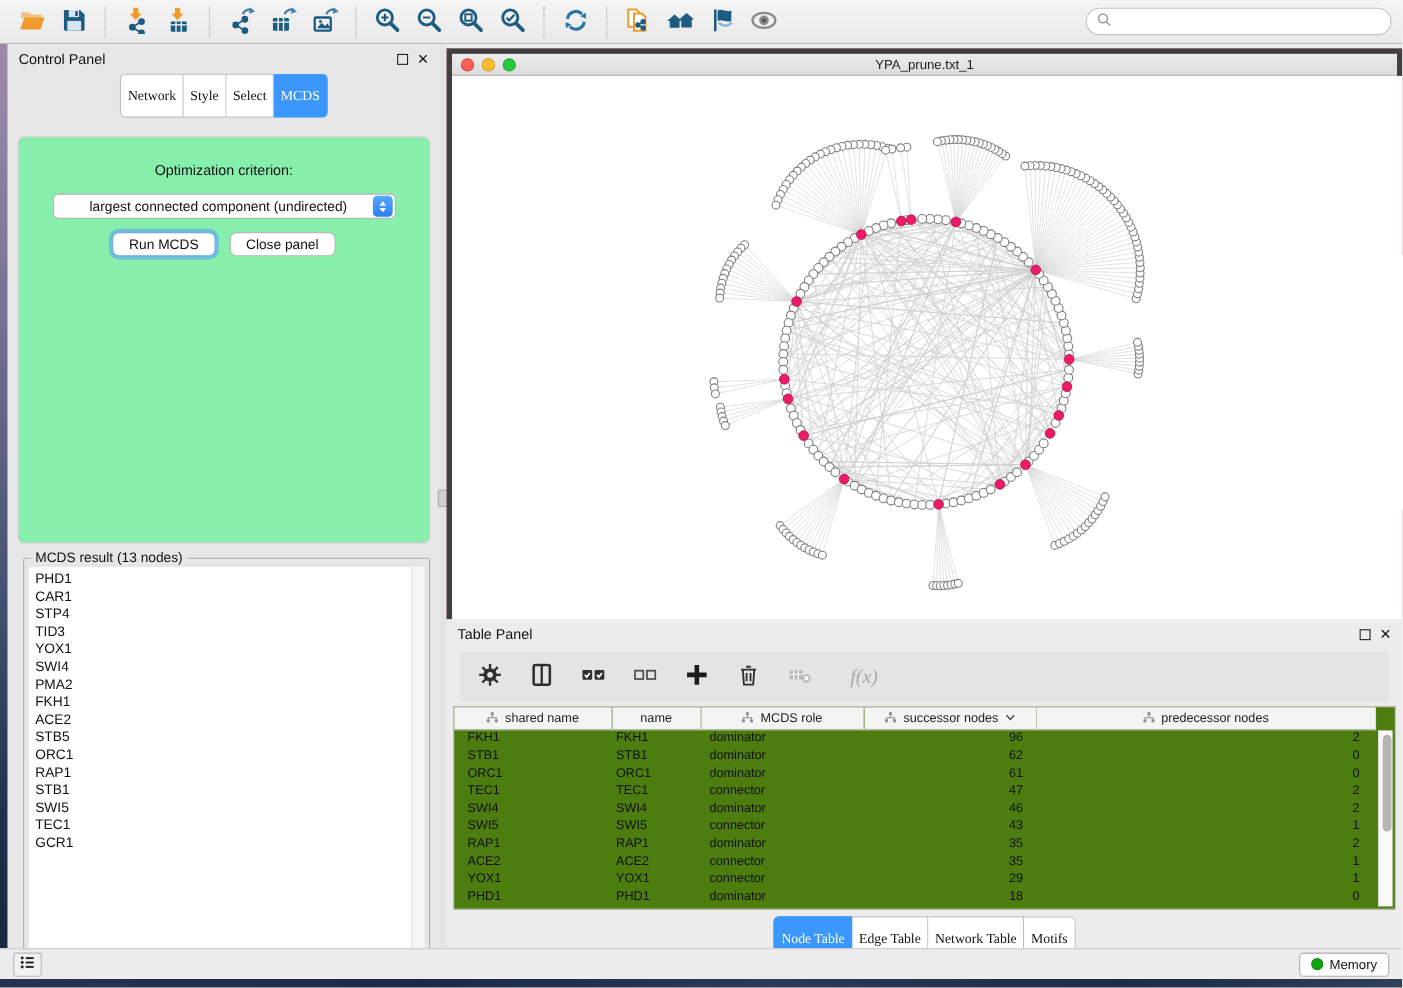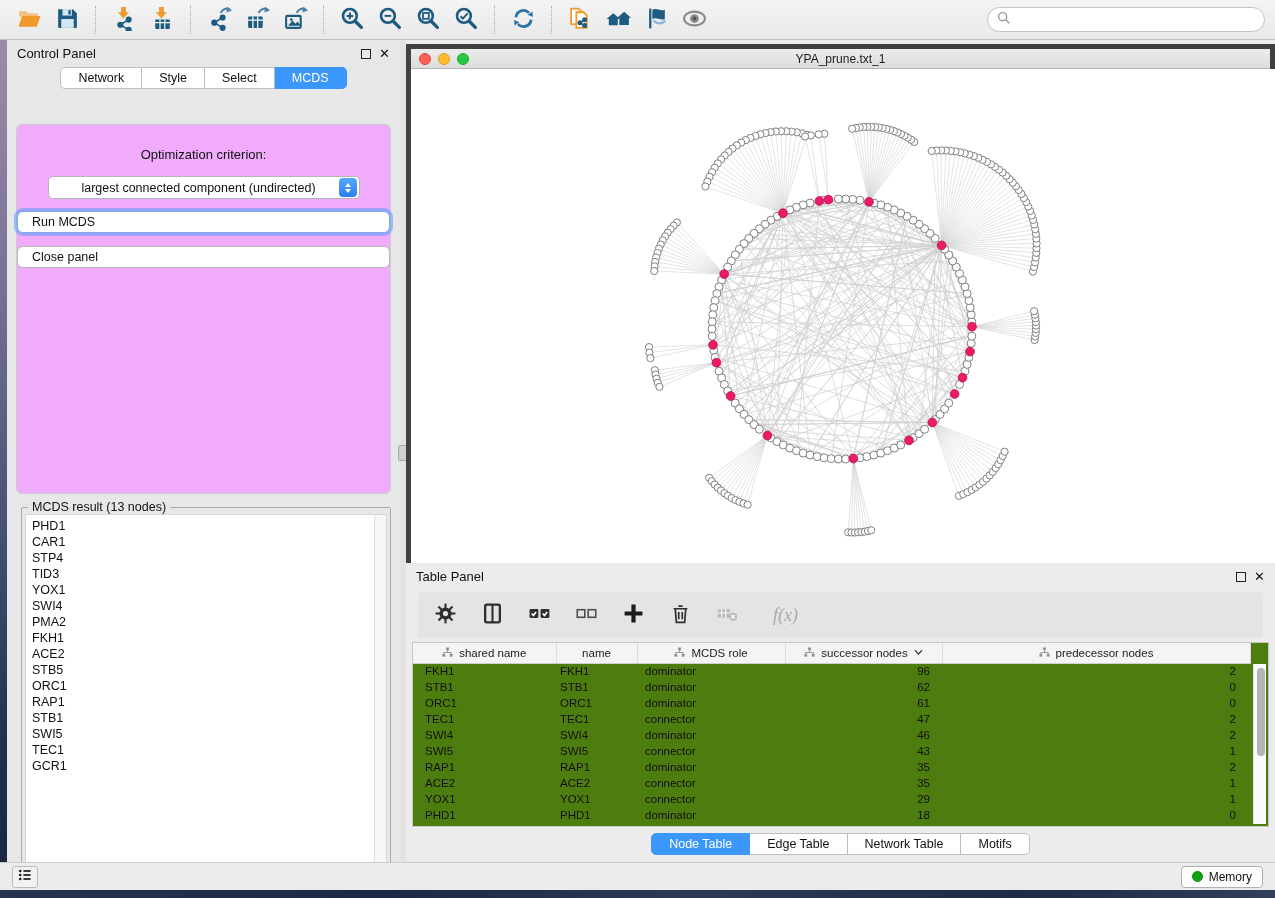--- a/index.html
+++ b/index.html
@@ -27,37 +27,37 @@
 
   
   #control-panel { position:absolute; left:7px; top:40px; width:393px; height:822px; background:#e7e7e7; }
   .panel-title-row { height:27px; display:flex; align-items:center; padding:0 10px; }
   .panel-title { font-size:13px; color:#111; }
   .panel-title-btns { margin-left:auto; display:flex; align-items:center; gap:8px; }
   .float-btn { width:10px; height:10px; border:1.6px solid #222; background:transparent; }
   .close-btn { font-size:13px; font-weight:bold; color:#111; line-height:10px; }
 
   .tabs-row { display:flex; justify-content:center; }
-  .seg-tab { height:22px; padding:0 17px; background:#fff; border:1px solid #bdbdbd; border-left:none;
-    font-size:12.5px; display:flex; align-items:center; color:#111; }
+  .seg-tab { height:40px; padding:0 6px; background:#fff; border:1px solid #bdbdbd; border-left:none;
+    font-size:12.5px; display:flex; align-items:center; color:#111;font-family:Liberation Serif, serif; }
   .seg-tab:first-child { border-left:1px solid #bdbdbd; border-radius:5px 0 0 5px; }
   .seg-tab:last-child { border-radius:0 5px 5px 0; }
   .seg-tab.active { background:#3b97fc; border-color:#3b97fc; color:#fff; }
 
   #mcds-box { position:absolute; left:9px; top:84px; width:375px; height:370px;
-    background:#f0abfc; border:1px solid #cdcdcd; border-radius:6px; padding-top:22px; text-align:center; }
+    background:#86efac; border:1px solid #cdcdcd; border-radius:6px; padding-top:22px; text-align:center; }
   #opt-label { font-size:13px; color:#111; }
   #criterion-select { margin:14px auto 0; width:312px; height:23px; background:#fff; border:1px solid #b5b5b5;
     border-radius:5px; display:flex; align-items:center; padding:0 2px 0 10px; }
   #criterion-value { flex:1; text-align:center; font-size:12.5px; color:#111; white-space:nowrap; }
   #criterion-stepper { width:18px; height:19px; border-radius:4px;
     background:linear-gradient(#55aafc,#2c7df2); display:flex; flex-direction:column; align-items:center; justify-content:center; gap:2px; }
   .st-up { width:0; height:0; border-left:3.5px solid transparent; border-right:3.5px solid transparent; border-bottom:4px solid #fff; }
   .st-dn { width:0; height:0; border-left:3.5px solid transparent; border-right:3.5px solid transparent; border-top:4px solid #fff; }
-  #mcds-buttons { margin-top:12px; display:flex; justify-content:center; gap:13px;flex-direction:column; }
+  #mcds-buttons { margin-top:12px; display:flex; justify-content:center; gap:13px; }
   .mac-btn { height:22px; padding:0 14px; background:#fff; border:1px solid #b9b9b9; border-radius:6px;
     font-size:12.5px; color:#111; display:flex; align-items:center; }
   .mac-btn.focus-ring { box-shadow:0 0 0 3px rgba(90,155,250,.55); border-color:#7aa8e8; }
 
   #result-group { position:absolute; left:14px; top:467px; width:370px; height:371px;
     border:1px solid #ababab; border-radius:2px; }
   #result-legend { position:absolute; left:6px; top:-8px; background:#e7e7e7; padding:0 4px; font-size:12.5px; color:#111; }
   #result-list { position:absolute; left:3px; top:6px; right:3px; bottom:3px; background:#fff;
     border:1px solid #d7d7d7; overflow:hidden; display:flex; }
   #result-items { flex:1; padding:3px 0 0 6px; }

